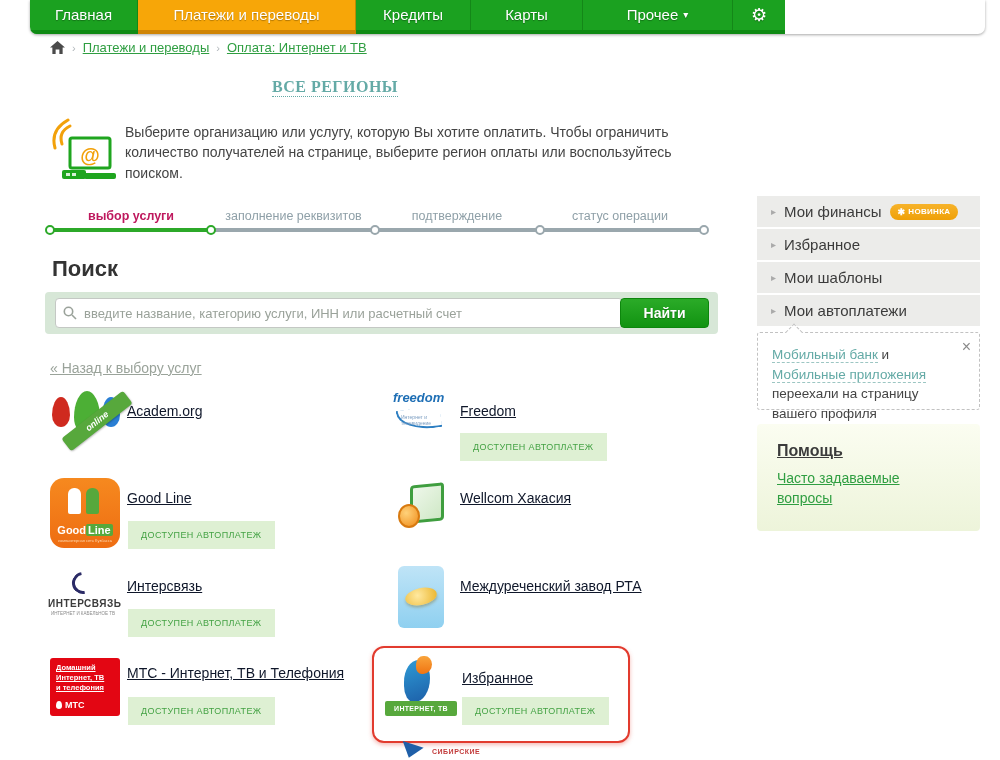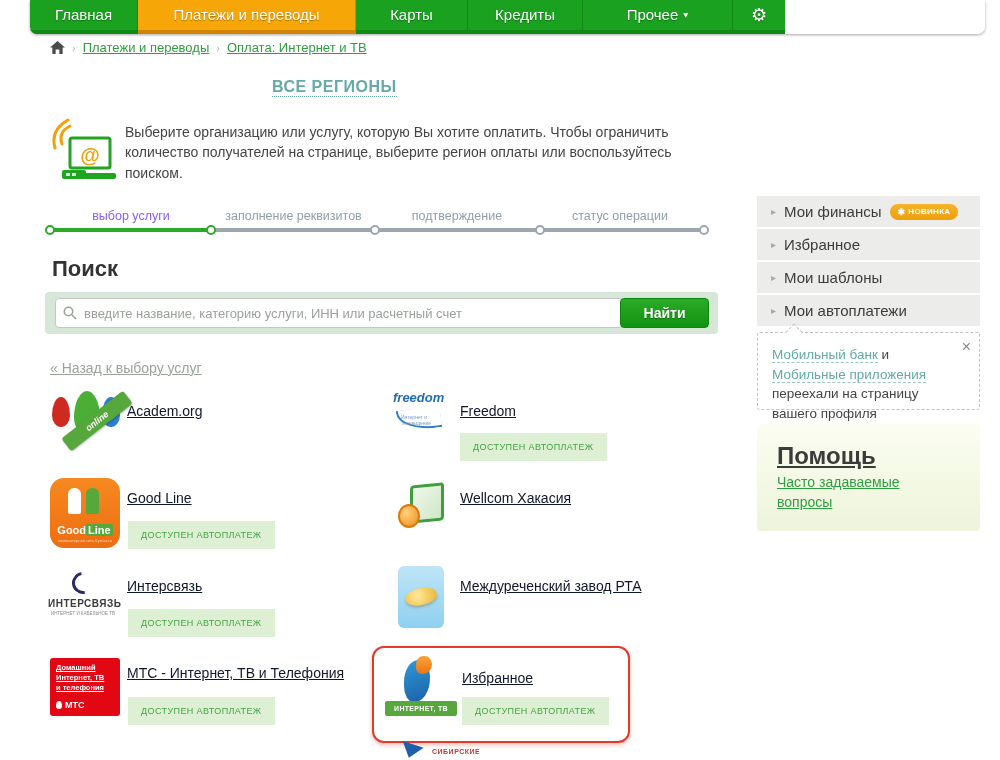--- a/index.html
+++ b/index.html
@@ -18,29 +18,29 @@
   .tab.gear-tab { font-size:18px; padding-top:4px; }
 
   
   .breadcrumb { position:absolute; left:50px; top:40px; font-size:13px; color:#9aa0a6; display:flex; align-items:center; gap:7px; }
   .breadcrumb a { color:#2f9e41; text-decoration:underline; cursor:pointer; }
   .crumb-sep { color:#b0b6ba; font-size:11px; }
 
   
   .page-title { position:absolute; left:52px; top:70px; font-size:26px; color:#3b3b3b; }
   .region-link { position:absolute; left:272px; top:78px; font-size:16px; font-weight:bold; letter-spacing:.5px;
-                 color:#64aaa6; border-bottom:1px dotted #64aaa6; cursor:pointer; }
+                 color:#64aaa6; border-bottom:1px dotted #64aaa6; cursor:pointer;font-family:Liberation Serif, serif; }
 
   
   .desc-icon { position:absolute; left:48px; top:118px; width:74px; height:68px; }
   .desc-text { position:absolute; left:125px; top:122px; width:580px; font-size:14px; color:#444; line-height:1.45; }
 
   
   .step-label { position:absolute; top:209px; font-size:12.5px; color:#8fa0a8; text-align:center; }
-  .step-label.active { color:#8b5cf6; }
+  .step-label.active { color:#be185d;font-weight:bold; }
   .step-line { position:absolute; top:228px; height:4px; background:#9aa7ad; }
   .step-line.active { background:#2ca929; }
   .step-dot { position:absolute; top:225px; width:10px; height:10px; border-radius:50%; background:#fff; border:2px solid #9aa7ad; }
   .step-dot.active { border-color:#2ca929; }
 
   
   .search-heading { position:absolute; left:52px; top:256px; font-size:22px; font-weight:bold; color:#333; }
   .search-wrap { position:absolute; left:45px; top:292px; width:673px; height:42px; background:#d7e7d7; border-radius:4px; }
   .search-input { position:absolute; left:10px; top:6px; width:568px; height:30px; background:#fff;
                   border:1px solid #c4c8c4; border-radius:4px; font-size:13px; color:#444; padding:0 8px 0 28px;
@@ -112,39 +112,39 @@
              color:#fff; font-size:8px; font-weight:bold; padding:3px 8px; margin-left:8px; letter-spacing:.3px; }
   .novinka .spark { font-size:9px; }
 
   .notice { top:332px; height:78px; background:#fff; border:1px dashed #c2c2c2; border-radius:3px; padding:12px 14px; font-size:13.5px; color:#444; line-height:1.45; }
   .notice .tlink { color:#64aaa6; border-bottom:1px dashed #9cc6c3; cursor:pointer; }
   .notice-close { position:absolute; right:8px; top:2px; font-size:16px; color:#8a8a8a; cursor:pointer; }
   .notice-arrow { position:absolute; left:30px; top:-7px; width:12px; height:12px; background:#fff;
                   border-left:1px dashed #c2c2c2; border-top:1px dashed #c2c2c2; transform:rotate(45deg); }
 
   .help { top:424px; height:107px; background:linear-gradient(#fbfdf1,#edf4da); border-radius:4px; padding:18px 20px; }
-  .help h2 { font-size:24px; color:#3b3b3b; font-weight:bold; text-decoration:underline; margin-bottom:2px; cursor:pointer; }
+  .help h2 { font-size:16px; color:#3b3b3b; font-weight:bold; text-decoration:underline; margin-bottom:8px; cursor:pointer; }
 </style>
 </head>
 <body>
 
 <div id="page">
 
   <div class="nav">
     <div class="tab" style="width:108px">
         <span>Главная</span>
       </div>
     <div class="tab active" style="width:218px">
         <span>Платежи и переводы</span>
       </div>
+    <div class="tab" style="width:115px">
+        <span>Кредиты</span>
+      </div>
     <div class="tab" style="width:112px">
         <span>Карты</span>
-      </div>
-    <div class="tab" style="width:115px">
-        <span>Кредиты</span>
       </div>
     <div class="tab" style="width:150px">
         <span>Прочее</span>
         <span class="caret">▾</span>
       </div>
     <div class="tab gear-tab" style="width:52px; border-right:none">
         <span>⚙</span>
       </div>
   </div>
 

